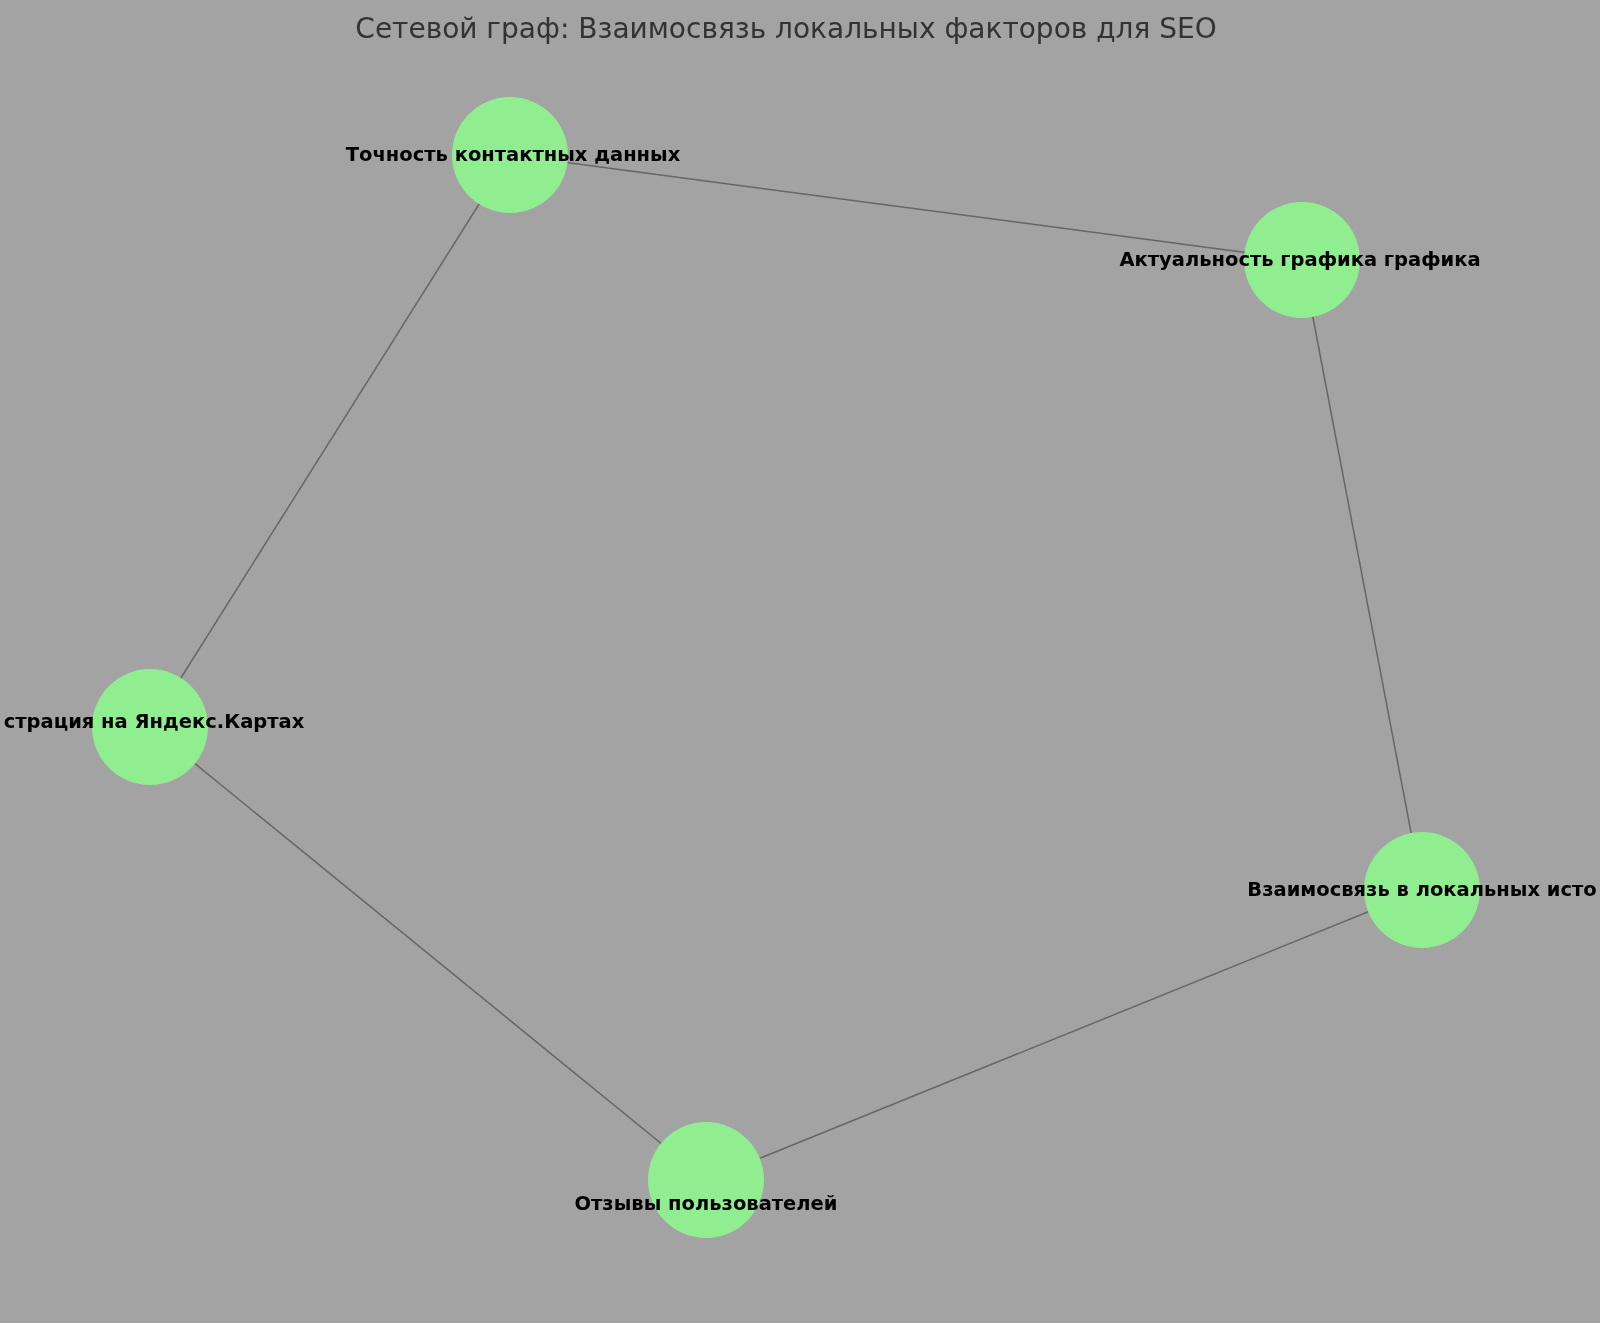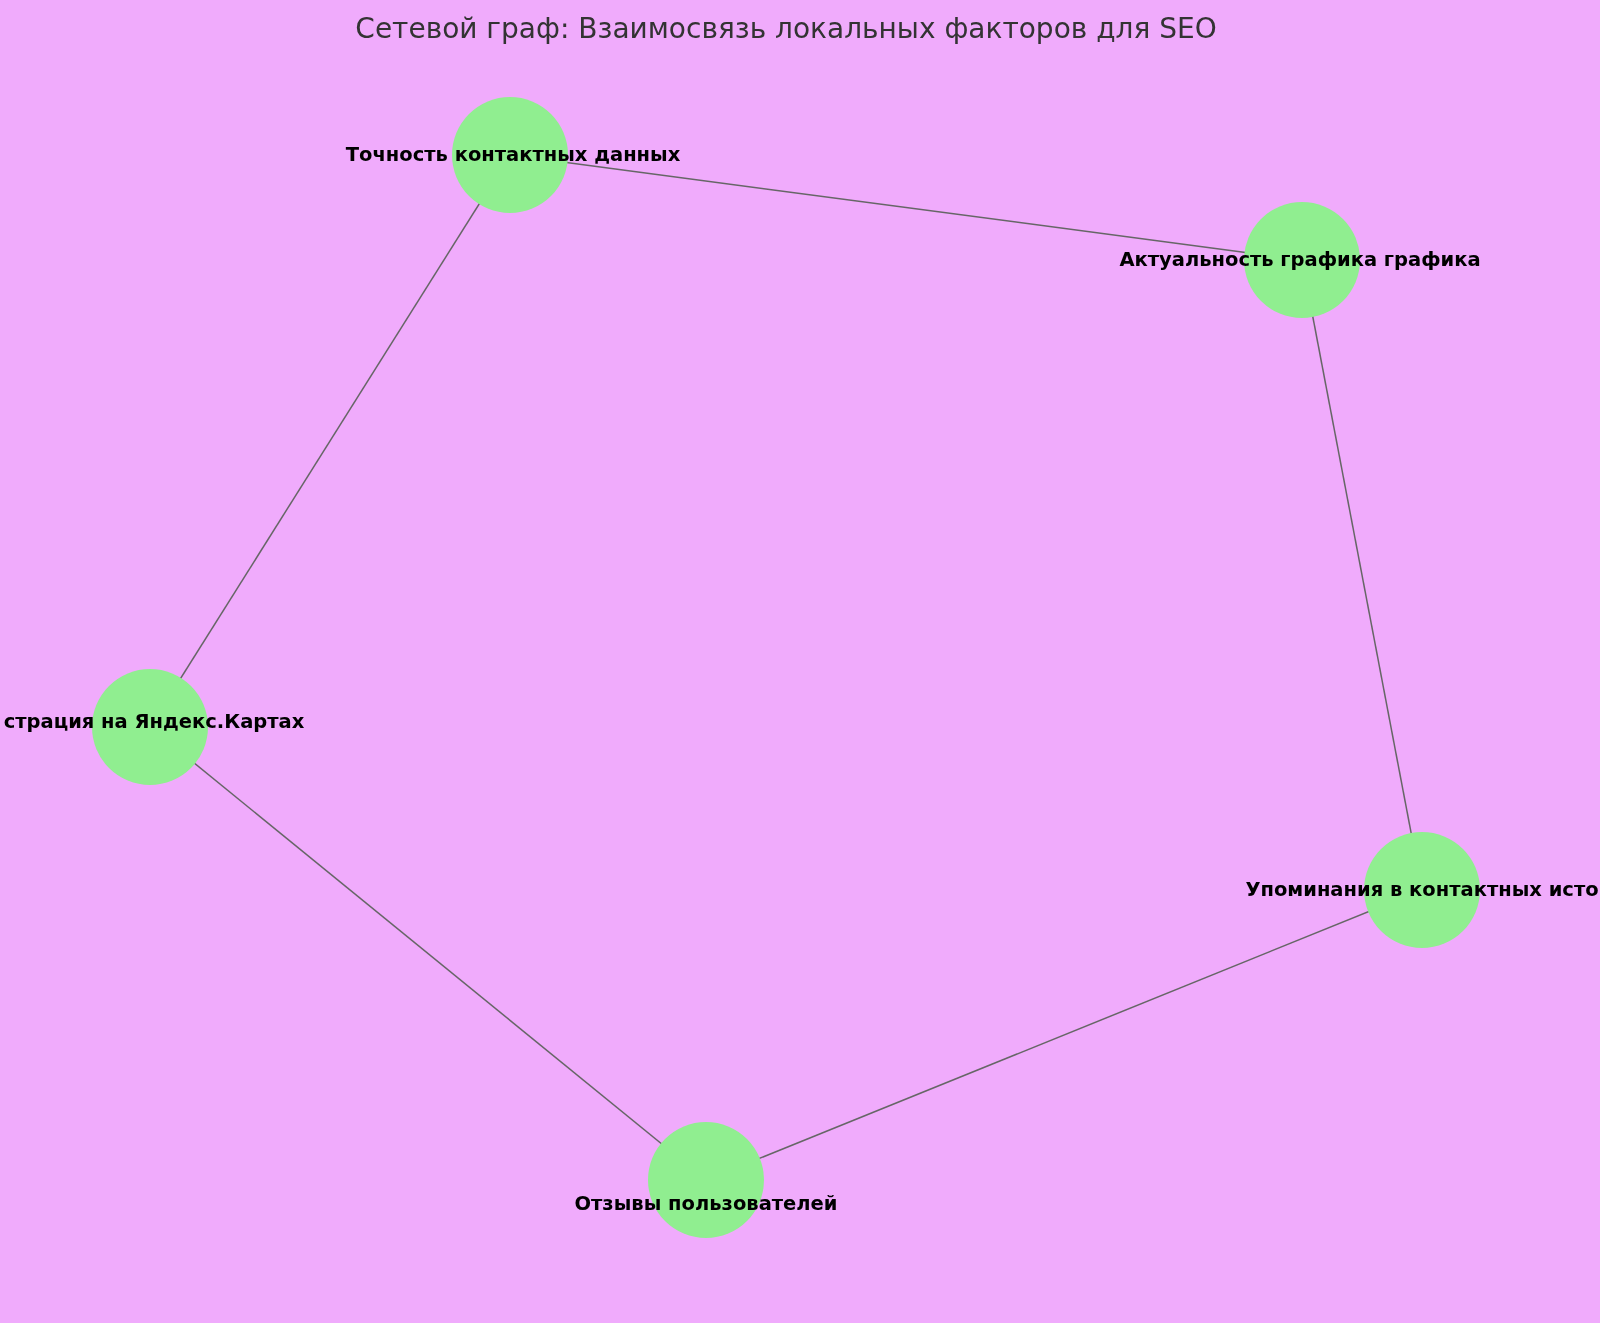--- a/index.html
+++ b/index.html
@@ -8,21 +8,21 @@
     padding: 0;
     background: #ffffff;
   }
   body {
     font-family: "DejaVu Sans", sans-serif;
   }
   #canvas {
     position: relative;
     width: 1600px;
     height: 1323px;
-    background: #f0abfc;
+    background: #a3a3a3;
     overflow: hidden;
   }
   #graph-title {
     position: absolute;
     left: 0;
     top: 12px;
     width: 1572px;
     text-align: center;
     font-family: "DejaVu Sans", sans-serif;
     font-size: 28px;
@@ -78,17 +78,17 @@
       <div class="graph-node" style="left: 452px; top: 97px; width: 116px; height: 116px; background: rgb(144, 238, 144);"></div>
       <div class="graph-node" style="left: 1244px; top: 202px; width: 116px; height: 116px; background: rgb(144, 238, 144);"></div>
       <div class="graph-node" style="left: 92px; top: 669px; width: 116px; height: 116px; background: rgb(144, 238, 144);"></div>
       <div class="graph-node" style="left: 1364px; top: 832px; width: 116px; height: 116px; background: rgb(144, 238, 144);"></div>
       <div class="graph-node" style="left: 648px; top: 1122px; width: 116px; height: 116px; background: rgb(144, 238, 144);"></div>
     </div>
   <div id="labels-group">
       <div class="node-label" style="left: 513px; top: 155px; color: rgb(0, 0, 0);">Точность контактных данных</div>
       <div class="node-label" style="left: 1300px; top: 260px; color: rgb(0, 0, 0);">Актуальность графика графика</div>
       <div class="node-label" style="left: 150px; top: 722px; color: rgb(0, 0, 0); padding-left: 8px;">страция на Яндекс.Картах</div>
-      <div class="node-label" style="left: 1422px; top: 890px; color: rgb(0, 0, 0);">Упоминания в контактных исто</div>
+      <div class="node-label" style="left: 1422px; top: 890px; color: rgb(0, 0, 0);">Взаимосвязь в локальных исто</div>
       <div class="node-label" style="left: 706px; top: 1175px; color: rgb(0, 0, 0); margin-top: 29px;">Отзывы пользователей</div>
     </div>
 
 </div>
 
 </body></html>

